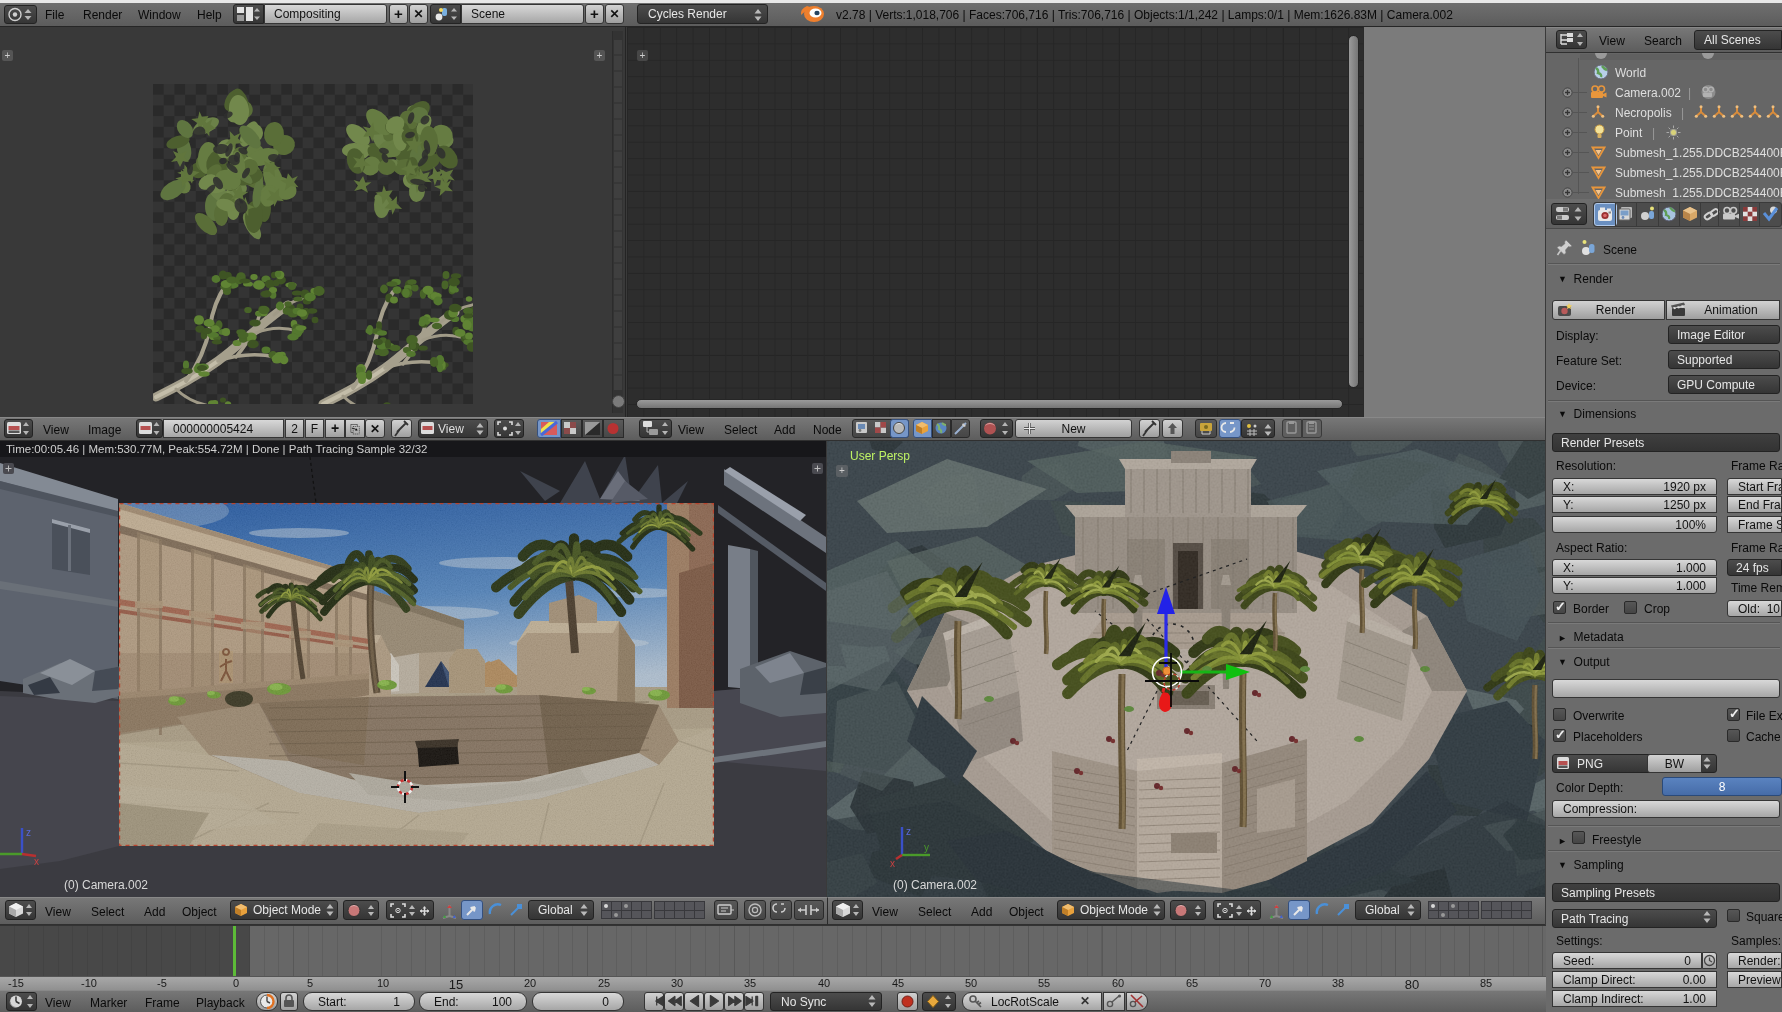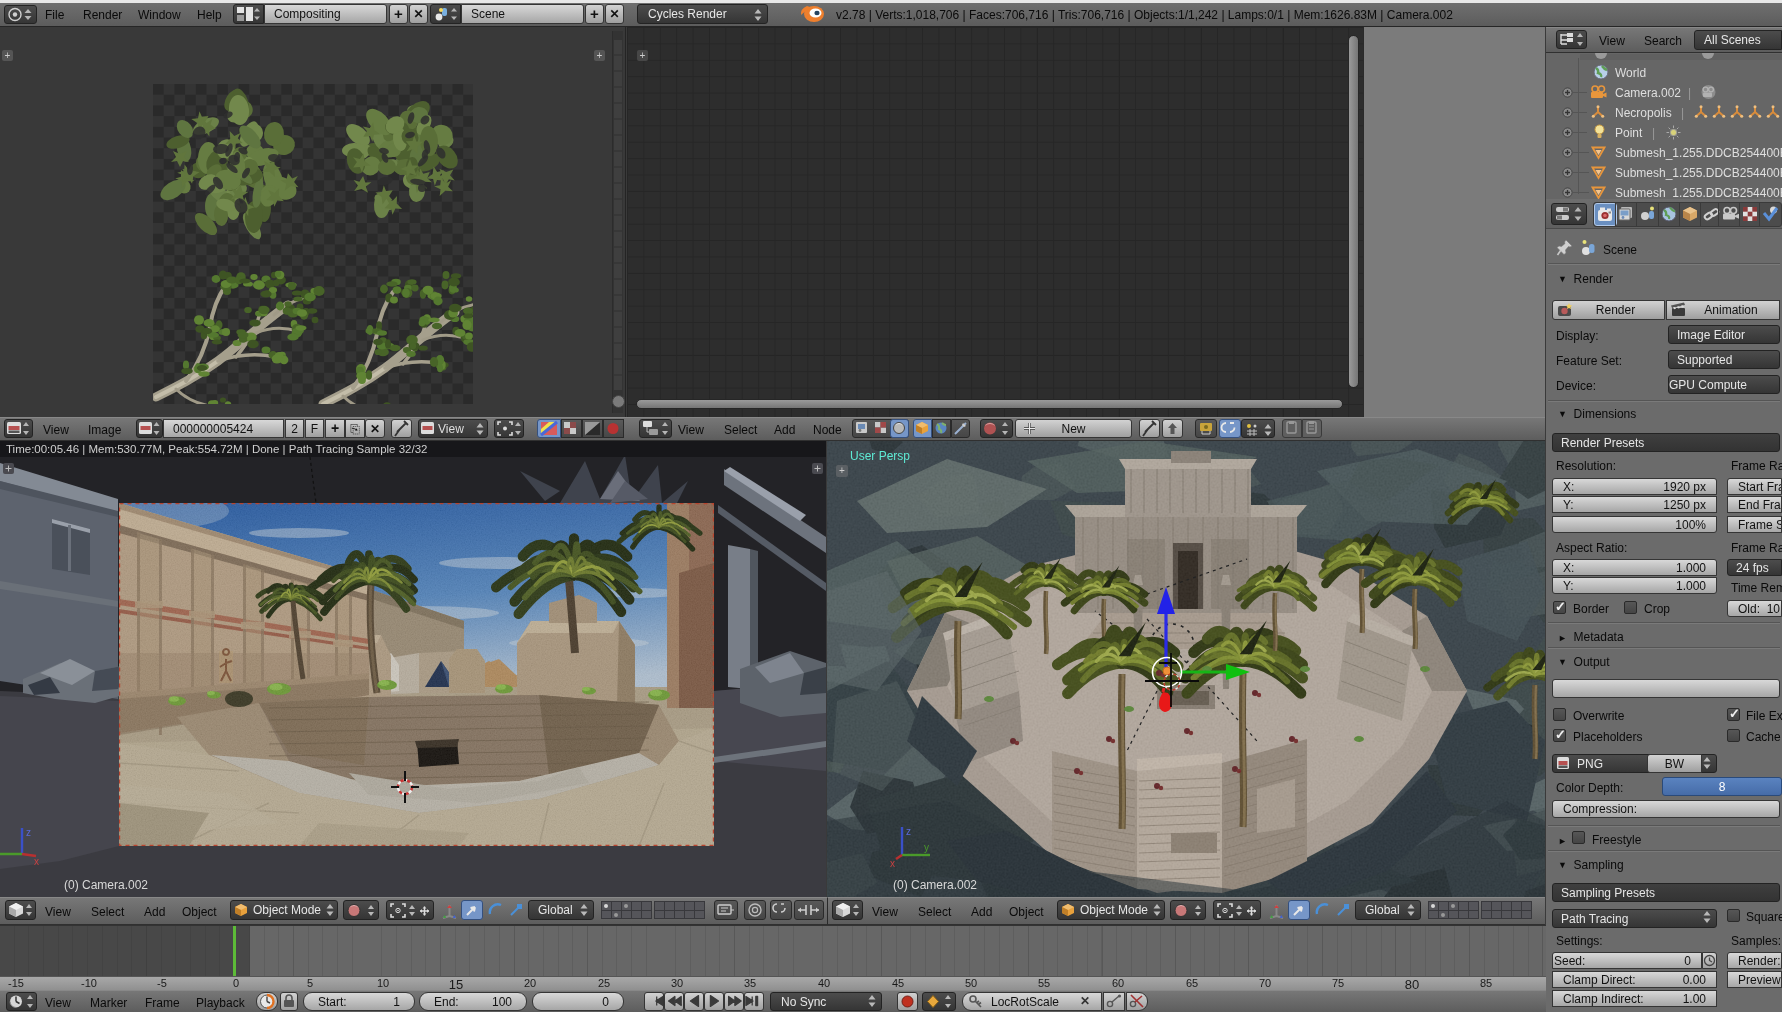--- a/index.html
+++ b/index.html
@@ -894,21 +894,21 @@
 <svg class="abs" style="left:1671px;top:302px" width="17" height="16" viewBox="0 0 17 16">
       <rect x="1" y="6" width="13" height="8" rx="1" fill="#3a3a3a"></rect>
       <path d="M1 6 l13 -3 -1 -2.5 -13 3 z" fill="#555"></path>
       <path d="M2 5.6 l2 -0.5 1 1.7 -2 .5 z M6 4.7 l2 -0.5 1 1.7 -2 .5 z M10 3.8 l2 -0.5 1 1.7 -2 .5 z" fill="#ddd"></path>
     </svg>
 <div class="lbl" style="left:1556px;top:329px">Display:</div>
 <div class="fieldD" style="left:1668px;top:325px;width:112px;height:19px;line-height:18px"><span style="margin-left:8px">Image Editor</span></div>
 <div class="lbl" style="left:1556px;top:354px">Feature Set:</div>
 <div class="fieldD" style="left:1668px;top:350px;width:112px;height:19px;line-height:18px"><span style="margin-left:8px">Supported</span></div>
 <div class="lbl" style="left:1556px;top:379px">Device:</div>
-<div class="fieldD" style="left:1668px;top:375px;width:112px;height:19px;line-height:18px"><span style="">GPU Compute</span></div>
+<div class="fieldD" style="left:1668px;top:375px;width:112px;height:19px;line-height:18px"><span style="margin-left:8px">GPU Compute</span></div>
 <div class="sep" style="left:1548px;top:400px;width:232px"></div>
 <div class="lbl" style="left:1558px;top:407px"><span style="font-size:9px;vertical-align:1px">▼</span>&nbsp; Dimensions</div>
 <div class="fieldD" style="left:1552px;top:433px;width:228px;height:19px;line-height:18px;background:linear-gradient(#3f3f3f,#333)"><span style="margin-left:8px">Render Presets</span></div>
 <div class="lbl" style="left:1556px;top:459px">Resolution:</div>
 <div class="lbl" style="left:1731px;top:459px">Frame Ra</div>
 <div class="fieldL" style="left:1552px;top:478px;width:165px;height:17px;line-height:16px;border-radius:3px 3px 0 0"><span style="margin-left:10px">X:</span><span style="position:absolute;right:10px">1920 px</span></div>
 <div class="fieldL" style="left:1552px;top:496px;width:165px;height:17px;line-height:16px;border-radius:0"><span style="margin-left:10px">Y:</span><span style="position:absolute;right:10px">1250 px</span></div>
 <div class="fieldL" style="left:1552px;top:516px;width:165px;height:17px;line-height:16px;border-radius:0 0 3px 3px"><span style="margin-left:10px"></span><span style="position:absolute;right:10px">100%</span></div>
 <div class="fieldL" style="left:1727px;top:478px;width:55px;height:17px;line-height:16px;border-radius:3px 0 0 0"><span style="margin-left:10px">Start Fra</span><span style="position:absolute;right:10px"></span></div>
 <div class="fieldL" style="left:1727px;top:496px;width:55px;height:17px;line-height:16px;border-radius:0"><span style="margin-left:10px">End Fran</span><span style="position:absolute;right:10px"></span></div>
@@ -958,21 +958,21 @@
 <div class="lbl" style="left:1558px;top:858px"><span style="font-size:9px;vertical-align:1px">▼</span>&nbsp; Sampling</div>
 <div class="fieldD" style="left:1552px;top:883px;width:228px;height:19px;line-height:18px;background:linear-gradient(#3f3f3f,#333)"><span style="margin-left:8px">Sampling Presets</span></div>
 <div class="fieldD" style="left:1552px;top:909px;width:165px;height:19px;line-height:18px"><span style="margin-left:8px">Path Tracing</span></div>
 <svg class="abs" style="left:1703px;top:911px" width="8" height="12" viewBox="0 0 8 12">
       <path d="M4 0 l3.5 4.5 h-7 z M4 12 l3.5 -4.5 h-7 z" fill="#b9b9b9"></path>
     </svg>
 <div class="chk" style="left:1727px;top:909px"></div>
 <div class="lbl" style="left:1746px;top:910px">Square</div>
 <div class="lbl" style="left:1556px;top:934px">Settings:</div>
 <div class="lbl" style="left:1731px;top:934px">Samples:</div>
-<div class="fieldL" style="left:1552px;top:952px;width:150px;height:17px;line-height:16px;border-radius:3px 0 0 0"><span style="margin-left:1px">Seed:</span><span style="position:absolute;right:10px">0</span></div>
+<div class="fieldL" style="left:1552px;top:952px;width:150px;height:17px;line-height:16px;border-radius:3px 0 0 0"><span style="margin-left:10px">Seed:</span><span style="position:absolute;right:10px">0</span></div>
 <div class="btn" style="left:1702px;top:952px;width:15px;height:17px;border-radius:0 3px 0 0">
       <svg width="13" height="15" viewBox="0 0 13 15">
         <circle cx="6.5" cy="7.5" r="5" fill="none" stroke="#444" stroke-width="1.3"></circle>
         <path d="M6.5 4.5 V7.5 L9 9" stroke="#444" stroke-width="1.3" fill="none"></path>
       </svg>
     </div>
 <div class="fieldL" style="left:1727px;top:952px;width:55px;height:17px;line-height:16px;border-radius:3px 0 0 0"><span style="margin-left:10px">Render:</span><span style="position:absolute;right:10px"></span></div>
 <div class="fieldL" style="left:1552px;top:971px;width:165px;height:17px;line-height:16px;border-radius:0"><span style="margin-left:10px">Clamp Direct:</span><span style="position:absolute;right:10px">0.00</span></div>
 <div class="fieldL" style="left:1727px;top:971px;width:55px;height:17px;line-height:16px;border-radius:0"><span style="margin-left:10px">Preview</span><span style="position:absolute;right:10px"></span></div>
 <div class="fieldL" style="left:1552px;top:990px;width:165px;height:17px;line-height:16px;border-radius:0"><span style="margin-left:10px">Clamp Indirect:</span><span style="position:absolute;right:10px">1.00</span></div>
@@ -1900,21 +1900,21 @@
 <g transform="translate(75 414)">
           <path d="M0 0 V-28" stroke="#3a50c8" stroke-width="2.4"></path>
           <path d="M0 0 H28" stroke="#4a9a2a" stroke-width="2.4"></path>
           <path d="M0 0 L-6 4" stroke="#b83030" stroke-width="2.4"></path>
           <text x="4" y="-20" font-size="10" fill="#5a6ad8">z</text>
           <text x="22" y="-4" font-size="10" fill="#4a9a2a">y</text>
           <text x="-12" y="12" font-size="10" fill="#c84040">x</text>
         </g>
 </svg>
     </div>
-    <div class="wlbl" style="left:23px;top:8px;color:#5eead4">User Persp</div>
+    <div class="wlbl" style="left:23px;top:8px;color:#bef264">User Persp</div>
     <div class="abs" style="left:9px;top:24px;width:12px;height:12px;background:#5a5f63;border-radius:2px;color:#ccc;font-size:10px;line-height:12px;text-align:center">+</div>
     <div class="wlbl" style="left:66px;top:437px;color:#d8d8d8">(0) Camera.002</div>
   </div>
 
 <div id="v3dheaders">
 <div class="hdr" style="left:0;top:897px;width:827px;height:28px"></div>
 <div class="hdr" style="left:827px;top:897px;width:718px;height:28px;border-left:1px solid #2a2a2a"></div>
 <div class="fieldD" style="left:5px;top:900px;width:31px;height:20px"></div>
 <svg class="abs" style="left:8px;top:902px" width="26" height="16" viewBox="0 0 26 16">
       <path d="M8 1 L15 4.5 V11.5 L8 15 L1 11.5 V4.5 z" fill="#d8d8d8"></path>
@@ -2110,21 +2110,21 @@
 <div class="abs" style="left:584px;top:977px;width:40px;text-align:center;font-size:11px;color:#1a1a1a">25</div>
 <div class="abs" style="left:657px;top:977px;width:40px;text-align:center;font-size:11px;color:#1a1a1a">30</div>
 <div class="abs" style="left:730px;top:977px;width:40px;text-align:center;font-size:11px;color:#1a1a1a">35</div>
 <div class="abs" style="left:804px;top:977px;width:40px;text-align:center;font-size:11px;color:#1a1a1a">40</div>
 <div class="abs" style="left:878px;top:977px;width:40px;text-align:center;font-size:11px;color:#1a1a1a">45</div>
 <div class="abs" style="left:951px;top:977px;width:40px;text-align:center;font-size:11px;color:#1a1a1a">50</div>
 <div class="abs" style="left:1024px;top:977px;width:40px;text-align:center;font-size:11px;color:#1a1a1a">55</div>
 <div class="abs" style="left:1098px;top:977px;width:40px;text-align:center;font-size:11px;color:#1a1a1a">60</div>
 <div class="abs" style="left:1172px;top:977px;width:40px;text-align:center;font-size:11px;color:#1a1a1a">65</div>
 <div class="abs" style="left:1245px;top:977px;width:40px;text-align:center;font-size:11px;color:#1a1a1a">70</div>
-<div class="abs" style="left:1318px;top:977px;width:40px;text-align:center;font-size:11px;color:#1a1a1a">75</div>
+<div class="abs" style="left:1318px;top:977px;width:40px;text-align:center;font-size:11px;color:#1a1a1a">38</div>
 <div class="abs" style="left:1392px;top:977px;width:40px;text-align:center;font-size:13px;color:#1a1a1a">80</div>
 <div class="abs" style="left:1466px;top:977px;width:40px;text-align:center;font-size:11px;color:#1a1a1a">85</div>
 <div class="hdr" style="left:0;top:990px;width:1546px;height:22px;border-bottom:none"></div>
 <div class="fieldD" style="left:6px;top:992px;width:31px;height:19px"></div>
 <svg class="abs" style="left:9px;top:994px" width="26" height="15" viewBox="0 0 26 15">
   <circle cx="7" cy="7.5" r="6" fill="#d8d8d8"></circle>
       <path d="M7 7.5 L7 2.5 M7 7.5 L10.5 9.5" stroke="#333" stroke-width="1.5"></path>
       <path d="M7 7.5 m-6 0 a6 6 0 0 0 6 6" fill="none" stroke="#888"></path>
   <path d="M21 1 l3 4 h-6 z M21 14 l3 -4 h-6 z" fill="#b5b5b5"></path>
     </svg>

